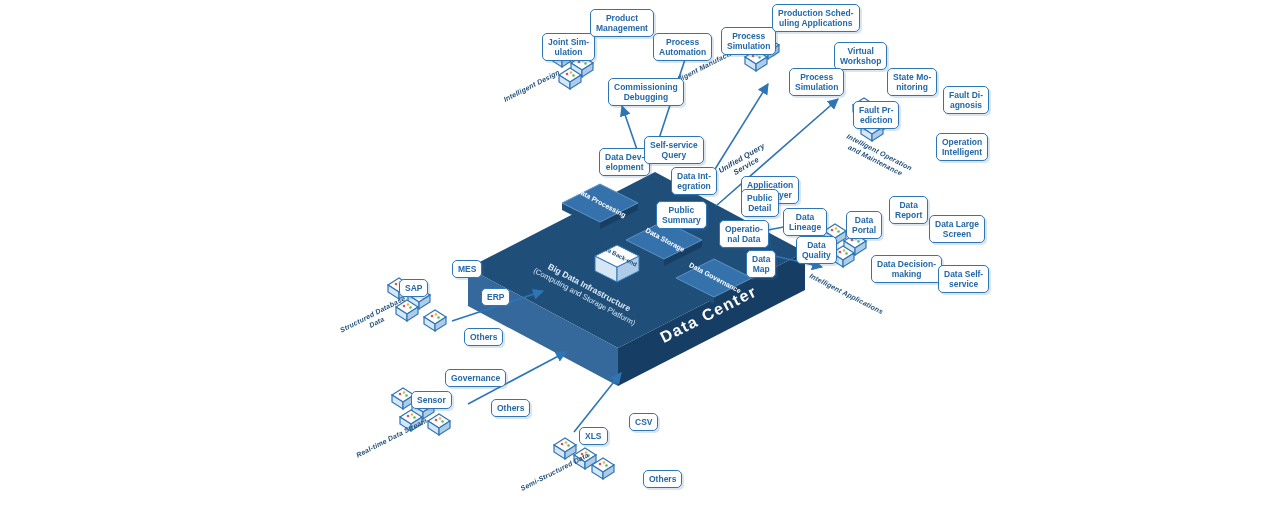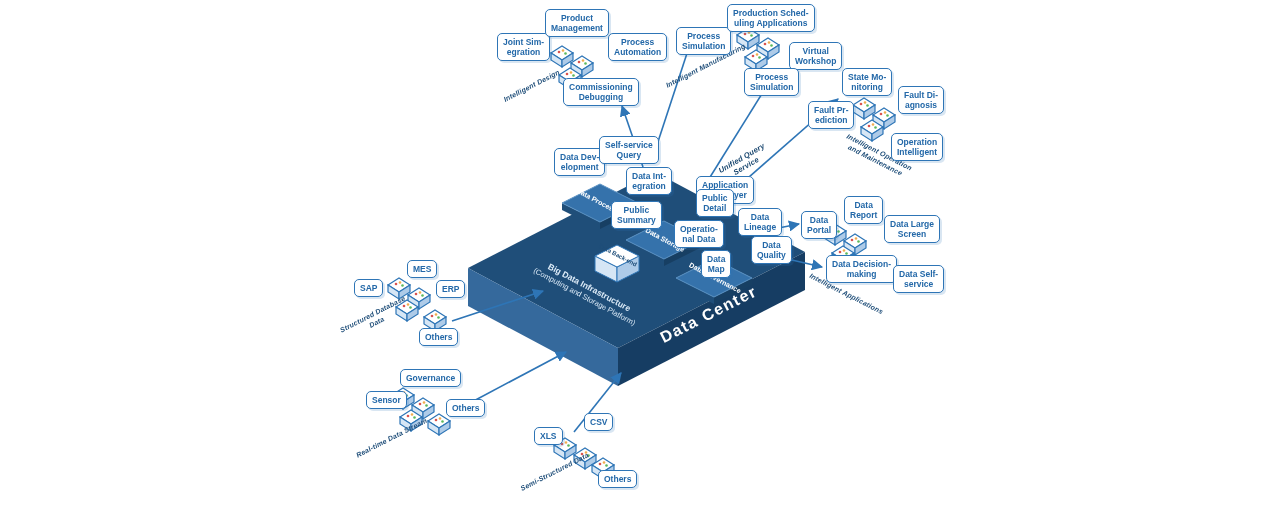--- a/index.html
+++ b/index.html
@@ -1,21 +1,21 @@
 <!DOCTYPE html>
 <html><head>
 <meta charset="utf-8">
 <style>
   html,body{margin:0;padding:0;background:#fff;}
   .stage{position:relative;width:1280px;height:505px;background:#fff;overflow:hidden;
          font-family:"Liberation Sans",sans-serif;}
   svg.bg{position:absolute;left:0;top:0;z-index:1;}
   .box{position:absolute;z-index:3;background:#fff;border:1.5px solid #2e75b6;border-radius:5px;
        color:#2368a8;font-weight:700;font-size:8.5px;line-height:1.2;text-align:center;
-       padding:3px 5px;white-space:pre-line;box-shadow:2px 2px 0 rgba(46,117,182,.18);}
+       padding:3px 5px;white-space:pre-line;box-shadow:2px 2px 0 rgba(46,117,182,.18);margin-left:45px;}
   .rlabel{position:absolute;z-index:2;color:#1f4e79;font-weight:700;font-style:italic;
           font-size:7px;line-height:1.25;text-align:center;white-space:pre-line;letter-spacing:.2px;}
   .rneg{transform:rotate(-27deg);}
   .rpos{transform:rotate(27deg);}
   .uq{transform:rotate(-30deg);font-size:7.5px;color:#17456e;}
 </style>
 </head>
 <body>
 
 <div class="stage">
@@ -141,21 +141,21 @@
 Lineage</div>
   <div class="box" style="left:751px;top:236px">Data
 Quality</div>
   <div class="box" style="left:701px;top:250px">Data
 Map</div>
 
   <div class="rlabel uq" style="left:714px;top:153px;width:60px">Unified Query
 Service</div>
 
   <div class="box" style="left:497px;top:33px">Joint Sim-
-egration</div>
+ulation</div>
   <div class="box" style="left:545px;top:9px">Product
 Management</div>
   <div class="box" style="left:608px;top:33px">Process
 Automation</div>
   <div class="box" style="left:563px;top:78px">Commissioning
 Debugging</div>
   <div class="rlabel rneg" style="left:494px;top:82px;width:76px">Intelligent Design</div>
 
   <div class="box" style="left:676px;top:27px">Process
 Simulation</div>
@@ -185,21 +185,21 @@
   <div class="box" style="left:884px;top:215px">Data Large
 Screen</div>
   <div class="box" style="left:826px;top:255px">Data Decision-
 making</div>
   <div class="box" style="left:893px;top:265px">Data Self-
 service</div>
   <div class="rlabel rpos" style="left:800px;top:290px;width:92px">Intelligent Applications</div>
 
   <div class="box" style="left:407px;top:260px">MES</div>
   <div class="box" style="left:354px;top:279px">SAP</div>
-  <div class="box" style="left:436px;top:280px">ERP</div>
+  <div class="box" style="left:436px;top:288px">ERP</div>
   <div class="box" style="left:419px;top:328px">Others</div>
   <div class="rlabel rneg" style="left:334px;top:310px;width:82px">Structured Database
 Data</div>
 
   <div class="box" style="left:400px;top:369px">Governance</div>
   <div class="box" style="left:366px;top:391px">Sensor</div>
   <div class="box" style="left:446px;top:399px">Others</div>
   <div class="rlabel rneg" style="left:348px;top:434px;width:88px">Real-time Data Stream</div>
 
   <div class="box" style="left:584px;top:413px">CSV</div>

